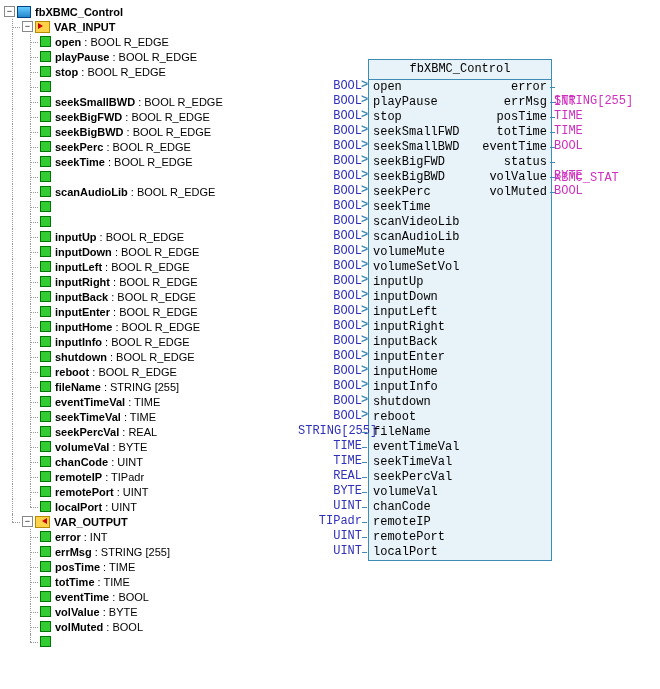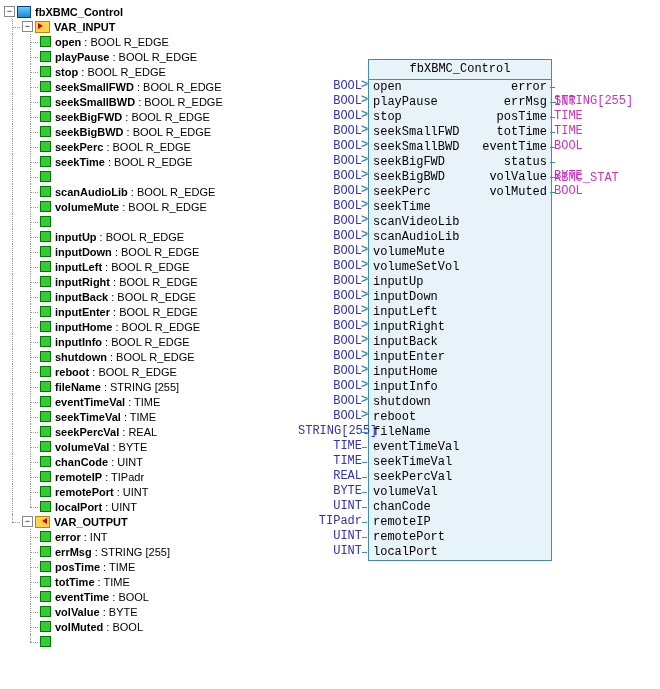--- a/index.html
+++ b/index.html
@@ -181,21 +181,20 @@
       <div class="tree-row">
         <span class="ind dots"></span>
         <span class="ind tee"></span>
         <span class="ico ico-var"></span>
         <span class="lbl"><b>stop</b> : BOOL R_EDGE</span>
       </div>
       <div class="tree-row">
         <span class="ind dots"></span>
         <span class="ind tee"></span>
         <span class="ico ico-var"></span>
-        <span class="lbl"><b>seekSmallFWD</b> : BOOL R_EDGE</span>
       </div>
       <div class="tree-row">
         <span class="ind dots"></span>
         <span class="ind tee"></span>
         <span class="ico ico-var"></span>
         <span class="lbl"><b>seekSmallBWD</b> : BOOL R_EDGE</span>
       </div>
       <div class="tree-row">
         <span class="ind dots"></span>
         <span class="ind tee"></span>
@@ -228,21 +227,20 @@
       <div class="tree-row">
         <span class="ind dots"></span>
         <span class="ind tee"></span>
         <span class="ico ico-var"></span>
         <span class="lbl"><b>scanAudioLib</b> : BOOL R_EDGE</span>
       </div>
       <div class="tree-row">
         <span class="ind dots"></span>
         <span class="ind tee"></span>
         <span class="ico ico-var"></span>
-        <span class="lbl"><b>volumeMute</b> : BOOL R_EDGE</span>
       </div>
       <div class="tree-row">
         <span class="ind dots"></span>
         <span class="ind tee"></span>
         <span class="ico ico-var"></span>
       </div>
       <div class="tree-row">
         <span class="ind dots"></span>
         <span class="ind tee"></span>
         <span class="ico ico-var"></span>

